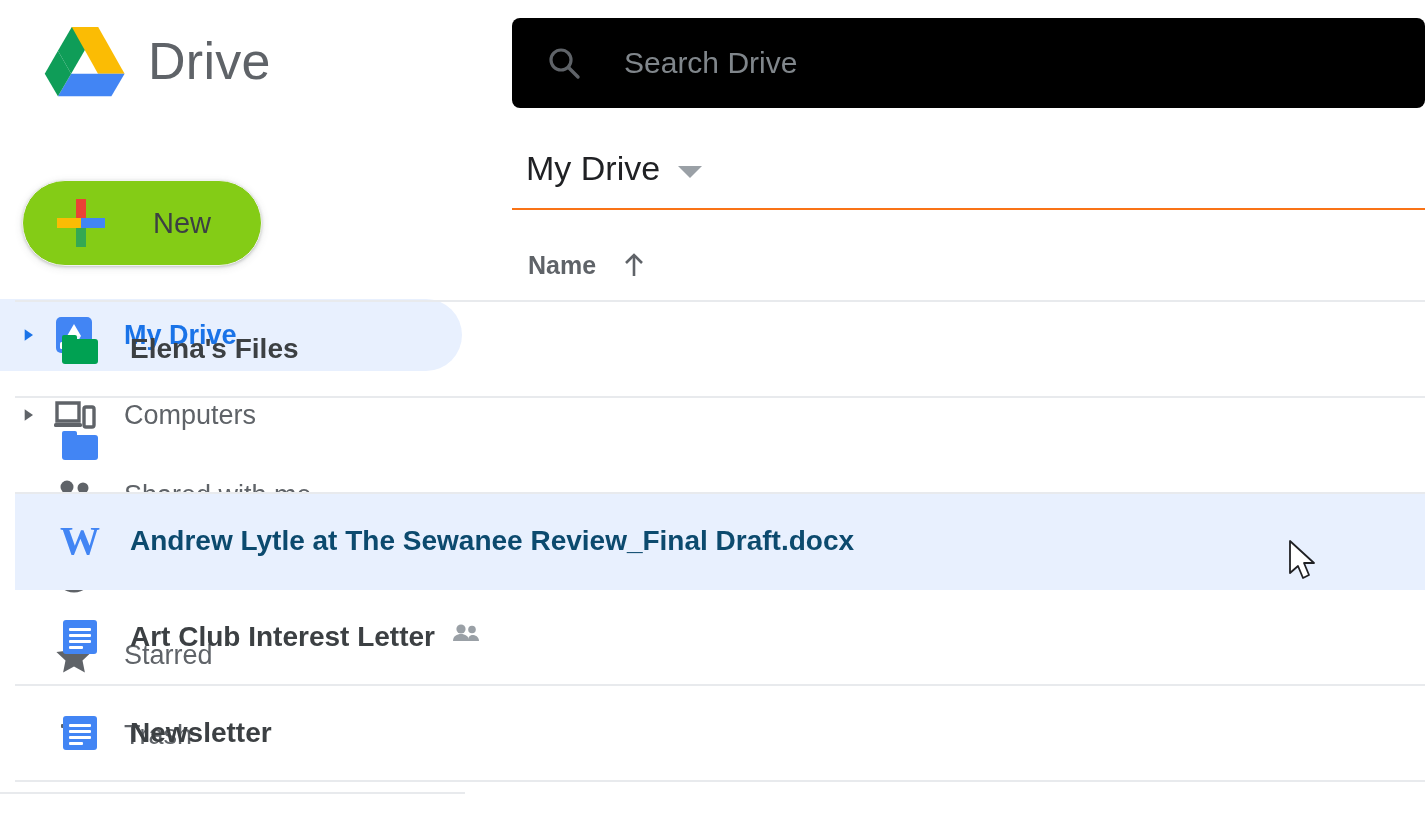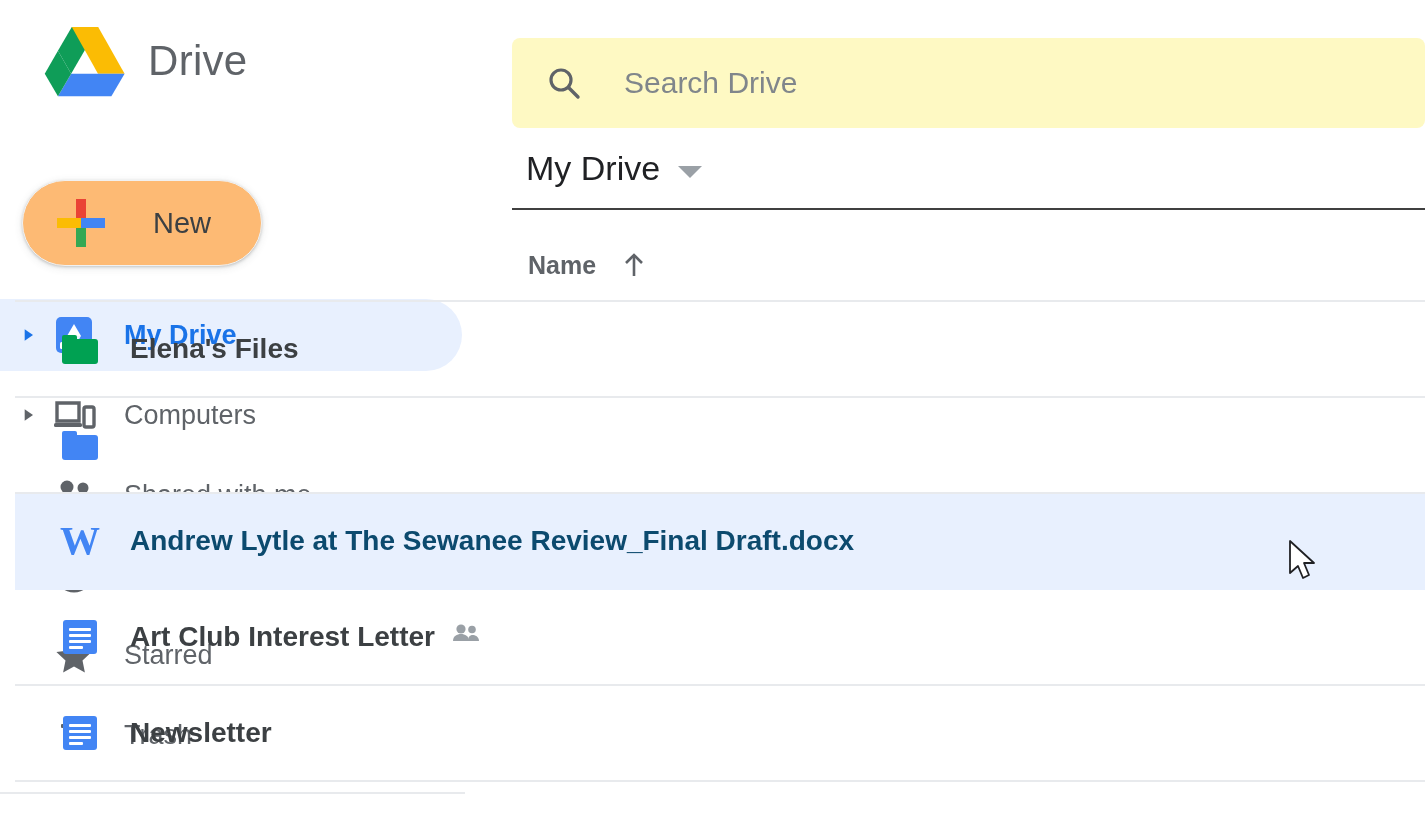--- a/index.html
+++ b/index.html
@@ -40,36 +40,36 @@
     display: flex;
     align-items: center;
     gap: 22px;
   }
   #brand .logo {
     width: 82px;
     height: 74px;
     display: block;
   }
   #brand .brand-name {
-    font-size: 42px;
+    font-size: 52px;
     color: #5f6368;
     letter-spacing: 0.3px;
     line-height: 1;
     font-weight: 400;
   }
 
   
   #new-button {
     position: absolute;
     left: 22px;
     top: 180px;
     width: 240px;
     height: 86px;
     border-radius: 43px;
-    background: #fdba74;
+    background: #84cc16;
     border: 1px solid #f1f1f1;
     box-shadow: 0 1px 3px rgba(60,64,67,0.26), 0 2px 8px rgba(60,64,67,0.12);
     display: flex;
     align-items: center;
     cursor: pointer;
     box-sizing: border-box;
   }
   #new-button .plus {
     margin-left: 30px;
     width: 56px;
@@ -147,27 +147,26 @@
     width: 925px;
     height: 813px;
   }
 
   #searchbar {
     position: absolute;
     left: 12px;
     top: 18px;
     width: 913px;
     height: 90px;
-    background: #fef9c3;
+    background: #000000;
     border-radius: 8px;
     display: flex;
     align-items: center;
     cursor: text;
     box-sizing: border-box;
-    margin-top: 20px;
   }
   #searchbar .search-icon {
     margin-left: 34px;
     width: 36px;
     height: 36px;
     flex: none;
   }
   #searchbar .search-text {
     margin-left: 42px;
     font-size: 30px;
@@ -197,21 +196,21 @@
     border-top: 12px solid #9aa0a6;
     margin-top: 6px;
   }
 
   #list-header {
     position: absolute;
     left: 12px;
     top: 208px;
     width: 913px;
     height: 112px;
-    border-top: 2px solid #404040;
+    border-top: 2px solid #f97316;
     box-sizing: border-box;
     display: flex;
     align-items: center;
     text-align: center;
   }
   #list-header .col-name {
     margin-left: 16px;
     font-size: 25px;
     color: #5f6368;
     font-weight: 700;

